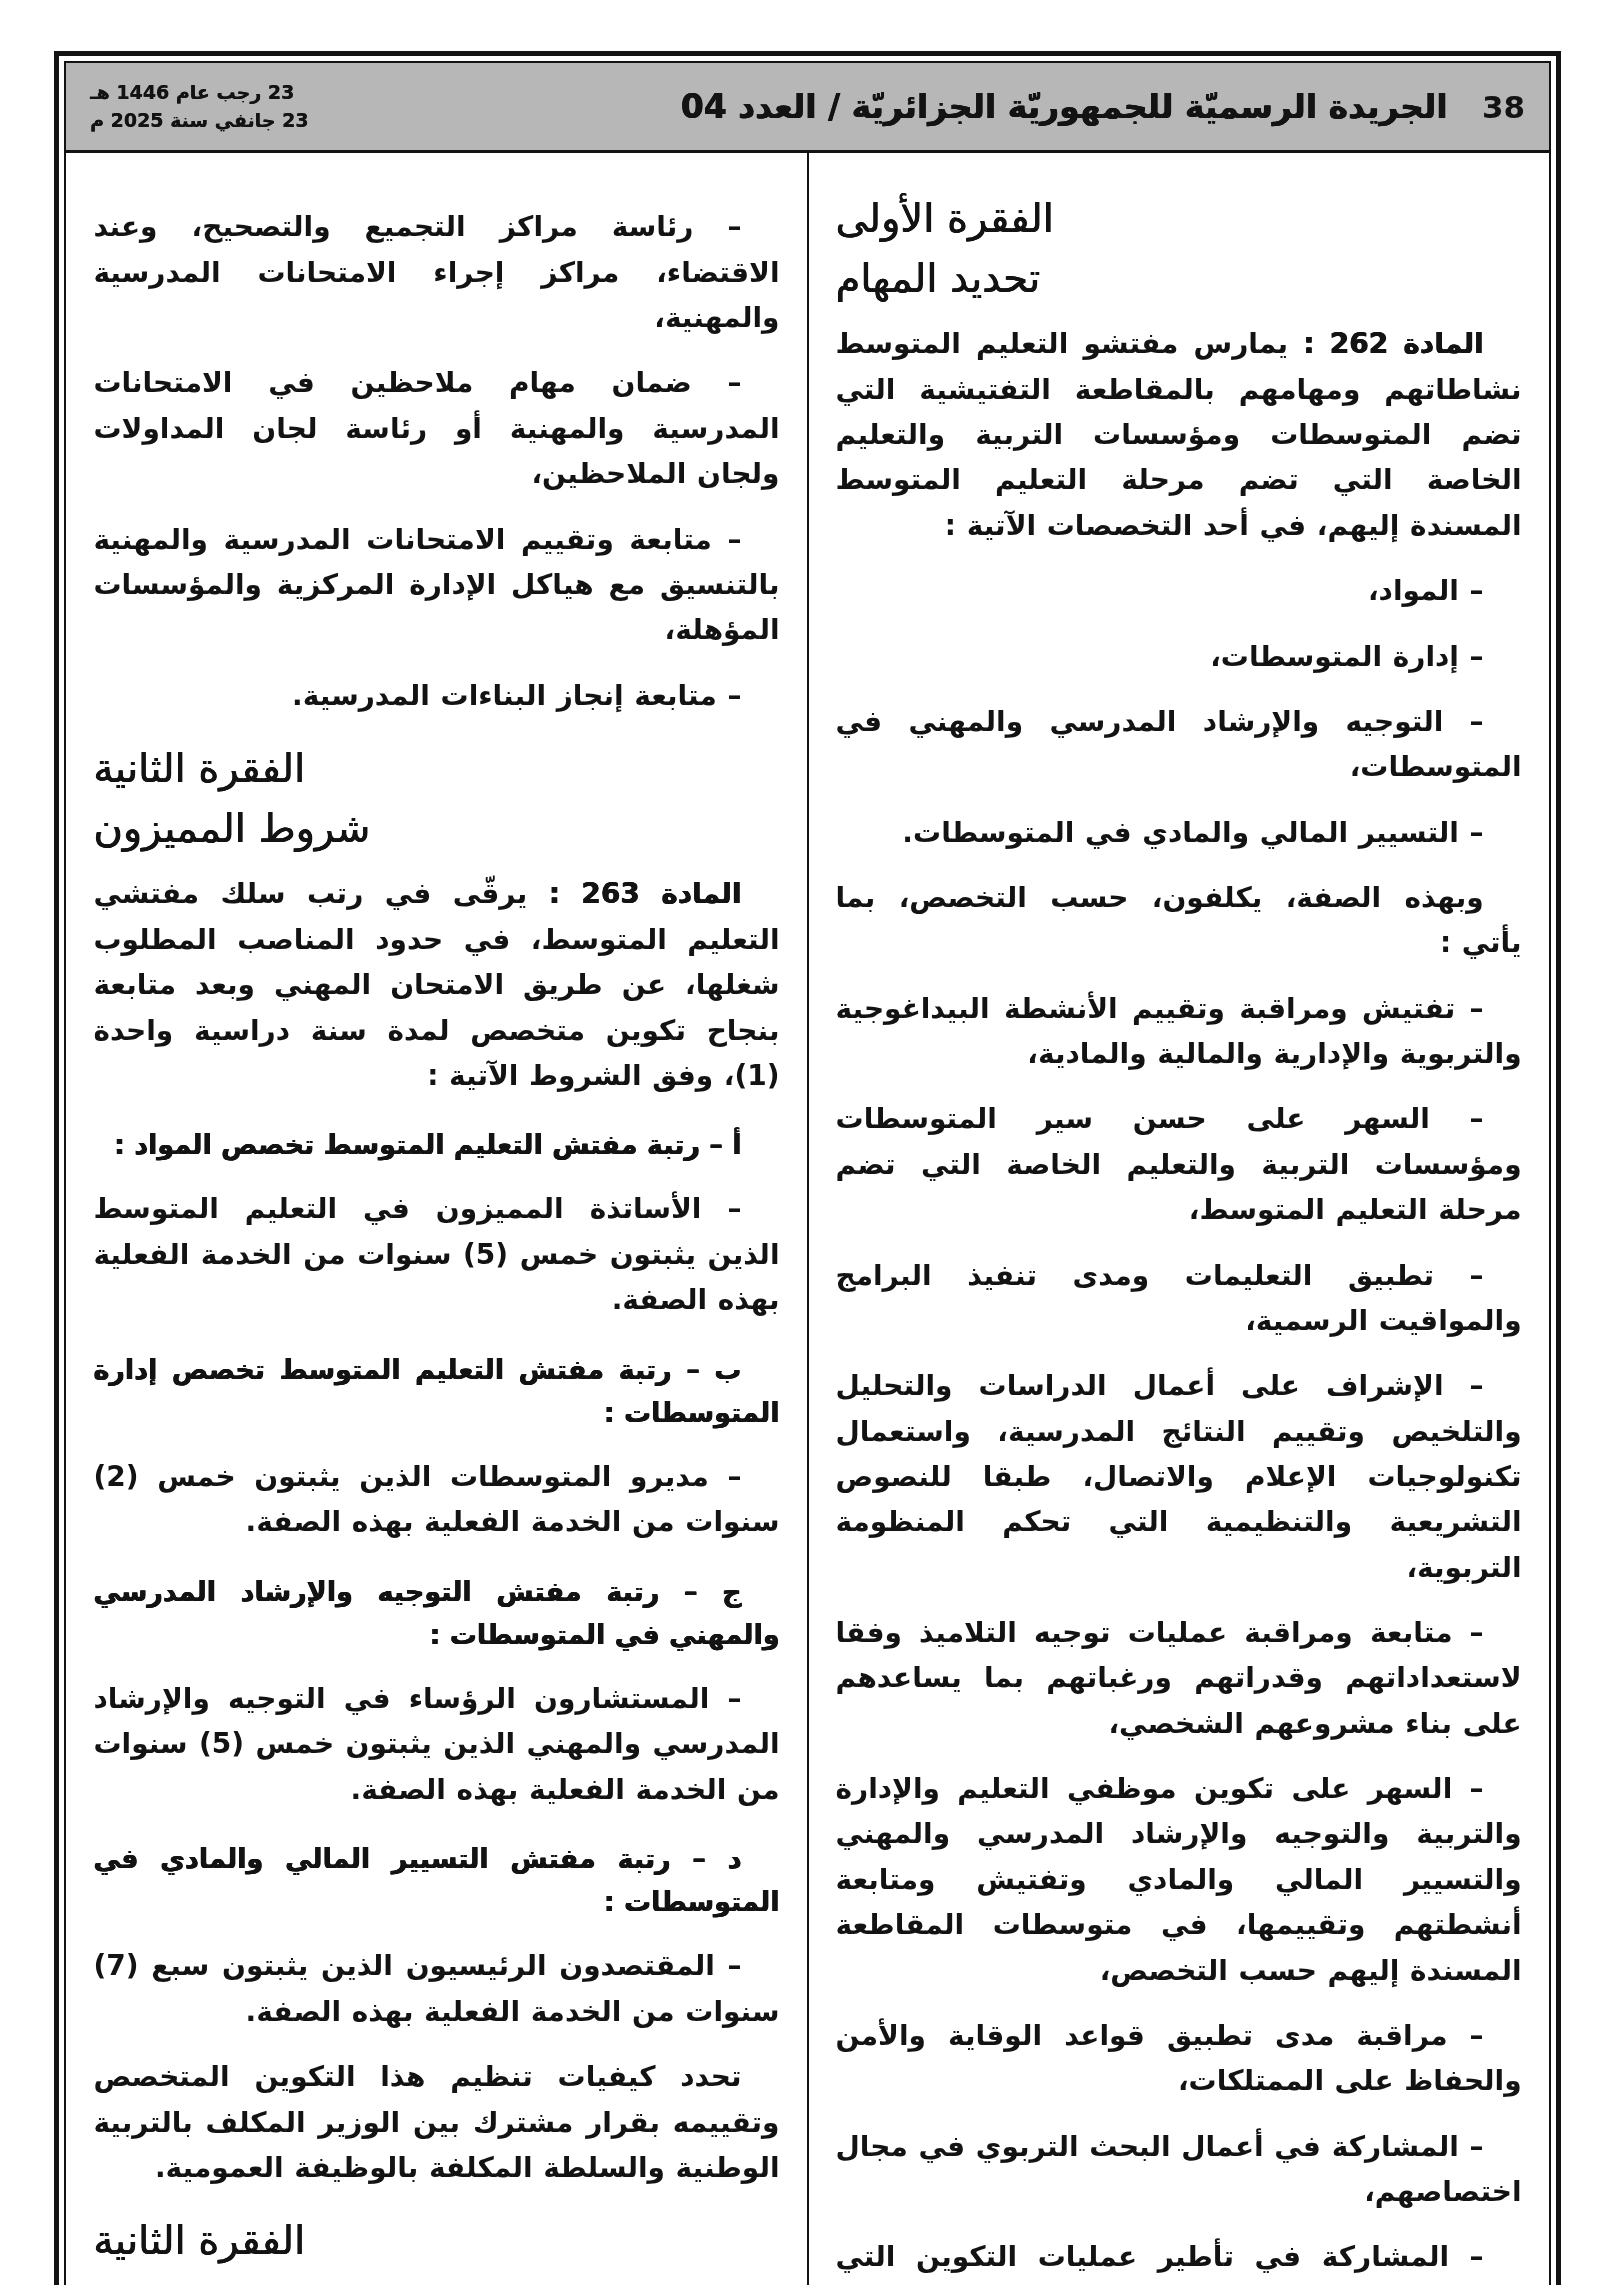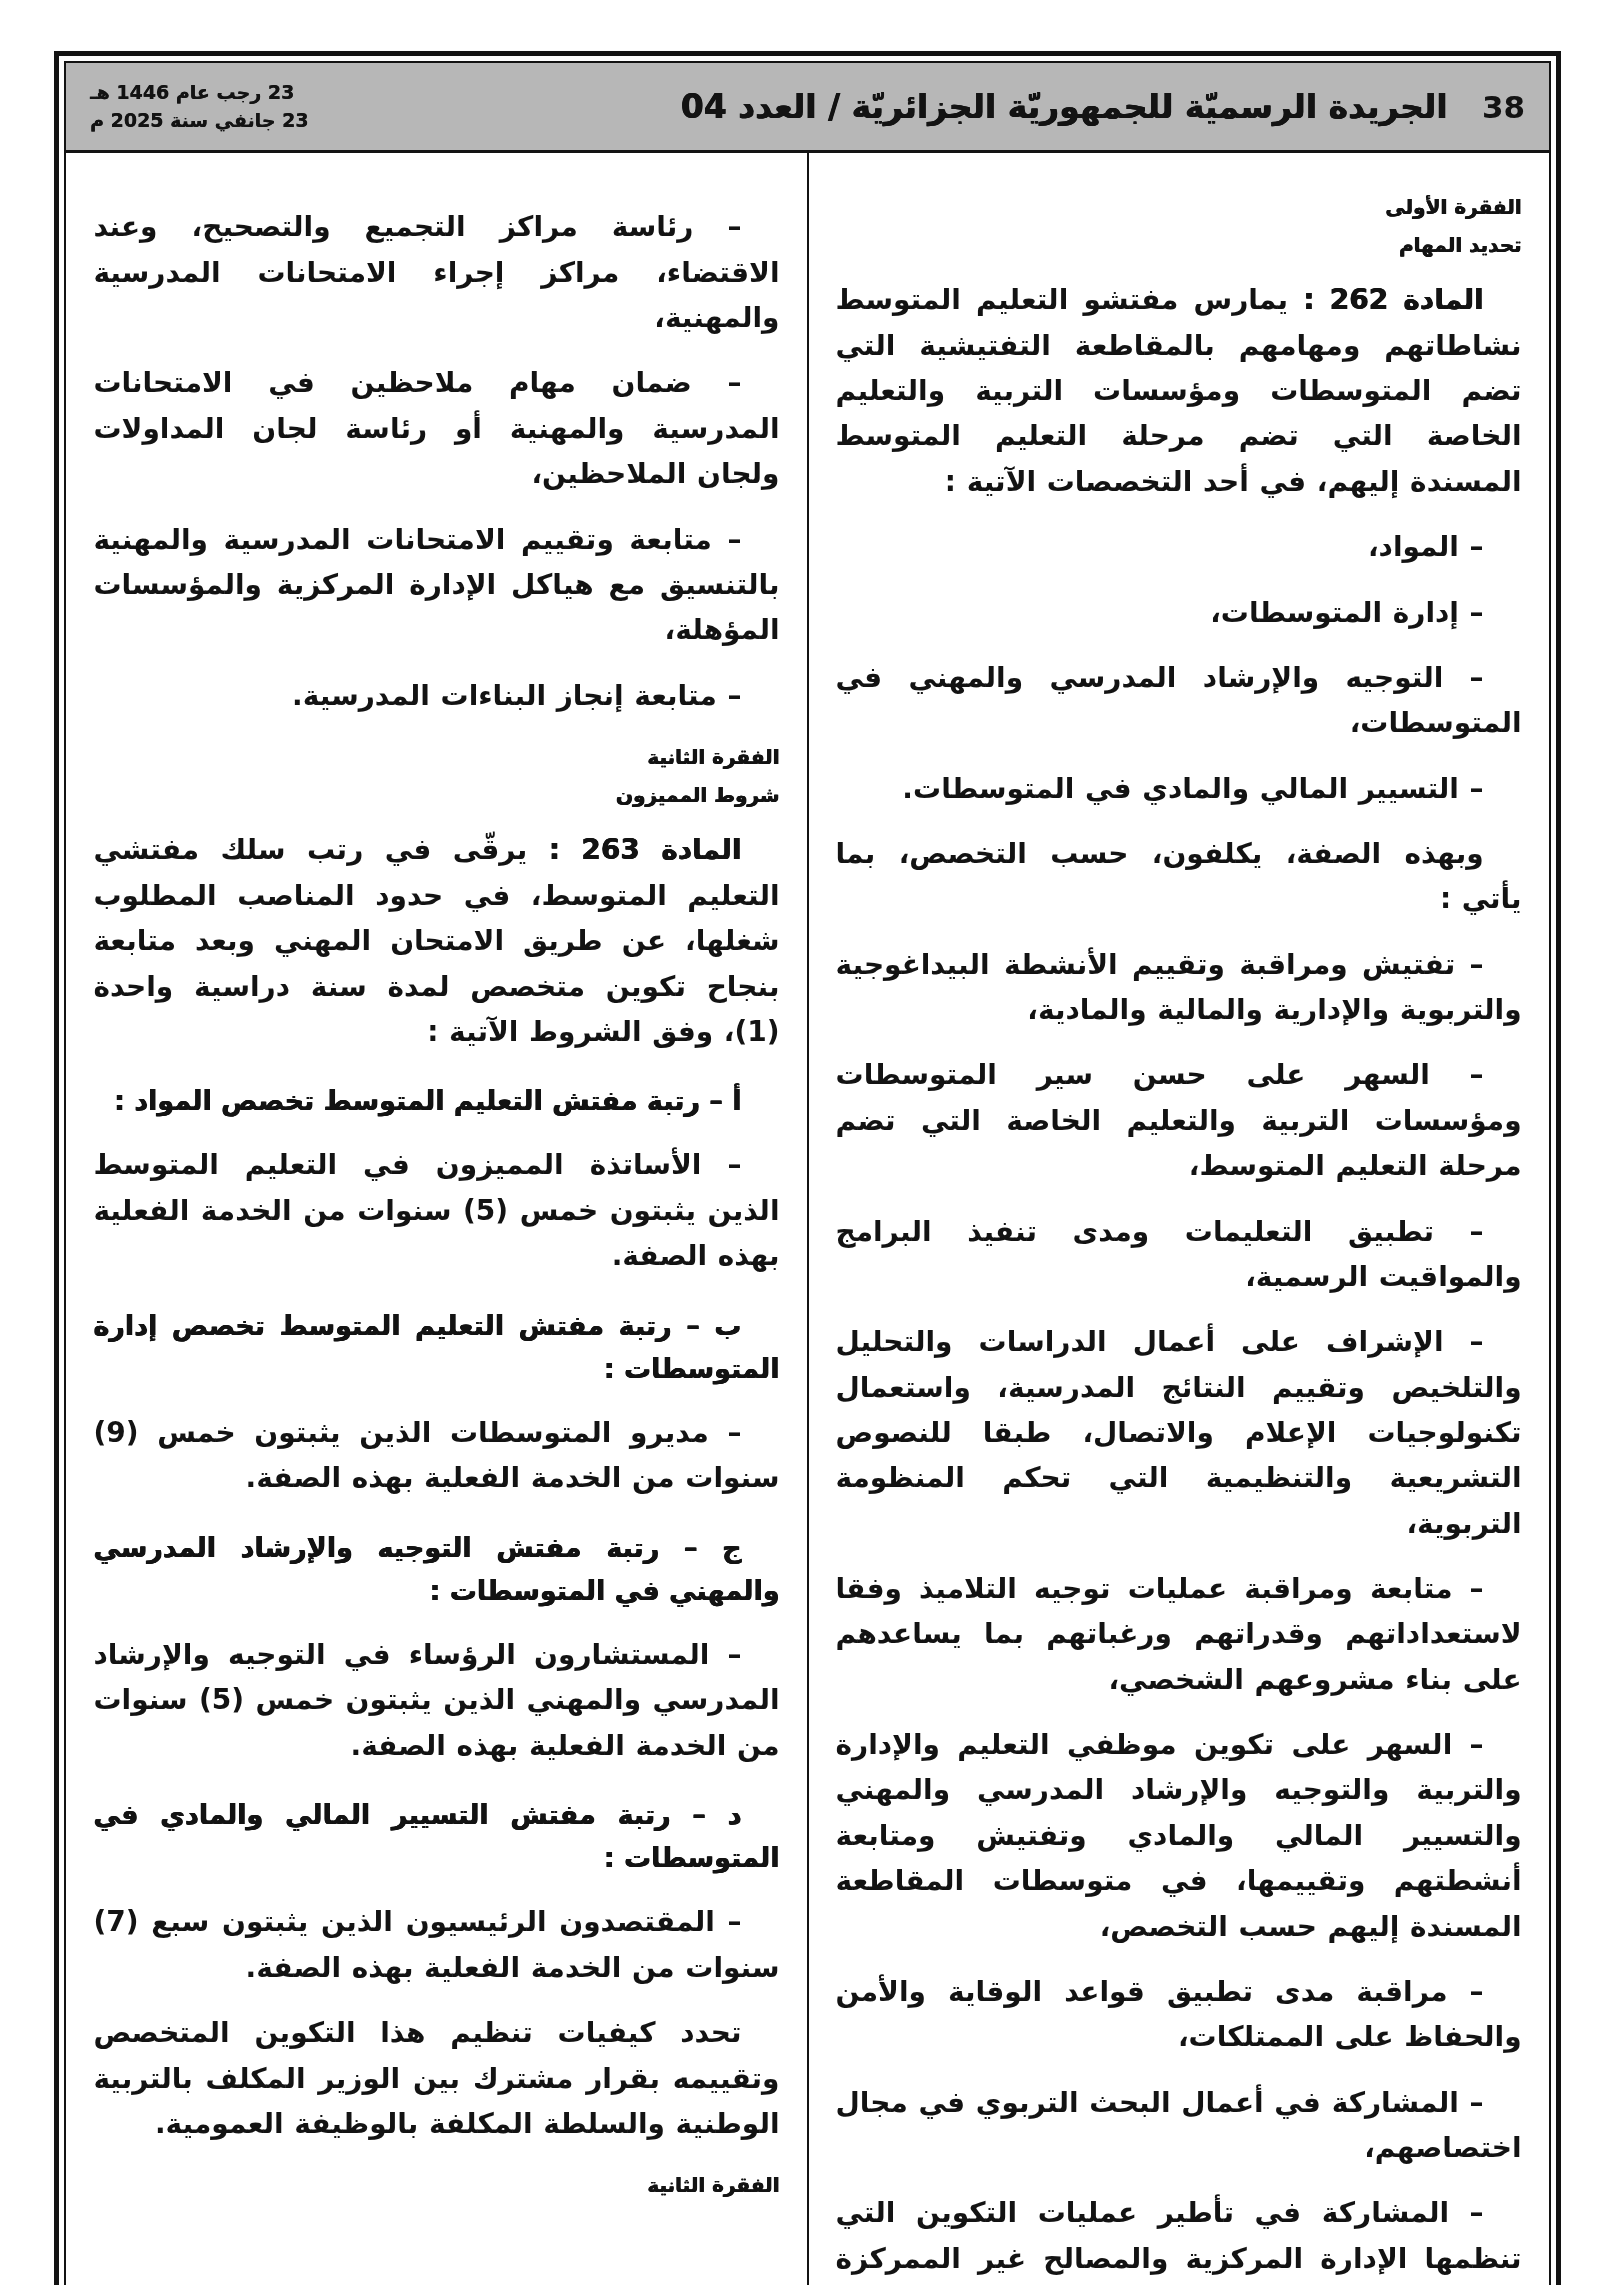--- a/index.html
+++ b/index.html
@@ -33,21 +33,21 @@
     text-shadow: 0.3px 0 currentColor;
     white-space: nowrap;
   }
 
   .columns { display: flex; align-items: stretch; min-height: 1977px; }
   .col { flex: 1; padding: 14.5px 27px 27px; }
   .col-right { border-left: 2.7px solid #131313; }
   .col-left { padding-top: 31px; }
 
   .heading {
-    font-size: 20px; font-weight: bold; text-align: right;
+    font-size: 40px; font-weight: normal; text-align: left;
     margin: 27px 0 7.2px;
     text-shadow: 0.5px 0 currentColor, -0.3px 0 currentColor;
   }
   .heading + .heading { margin-top: 14.5px; }
 
   .para {
     font-size: 28px; font-weight: bold; line-height: 1.62;
     text-align: justify; text-indent: 38px;
     margin: 20px 0; word-spacing: 0.9px;
   }
@@ -116,21 +116,21 @@
 
           <p class="para">
             <strong class="lead">المادة 263 :</strong>
             <span>يرقّى في رتب سلك مفتشي التعليم المتوسط، في حدود المناصب المطلوب شغلها، عن طريق الامتحان المهني وبعد متابعة بنجاح تكوين متخصص لمدة سنة دراسية واحدة (1)، وفق الشروط الآتية :</span>
           </p>
 
           <h3 class="sub-heading">أ – رتبة مفتش التعليم المتوسط تخصص المواد :</h3>
           <p class="para">– الأساتذة المميزون في التعليم المتوسط الذين يثبتون خمس (5) سنوات من الخدمة الفعلية بهذه الصفة.</p>
 
           <h3 class="sub-heading">ب – رتبة مفتش التعليم المتوسط تخصص إدارة المتوسطات :</h3>
-          <p class="para">– مديرو المتوسطات الذين يثبتون خمس (9) سنوات من الخدمة الفعلية بهذه الصفة.</p>
+          <p class="para">– مديرو المتوسطات الذين يثبتون خمس (2) سنوات من الخدمة الفعلية بهذه الصفة.</p>
 
           <h3 class="sub-heading">ج – رتبة مفتش التوجيه والإرشاد المدرسي والمهني في المتوسطات :</h3>
           <p class="para">– المستشارون الرؤساء في التوجيه والإرشاد المدرسي والمهني الذين يثبتون خمس (5) سنوات من الخدمة الفعلية بهذه الصفة.</p>
 
           <h3 class="sub-heading">د – رتبة مفتش التسيير المالي والمادي في المتوسطات :</h3>
           <p class="para">– المقتصدون الرئيسيون الذين يثبتون سبع (7) سنوات من الخدمة الفعلية بهذه الصفة.</p>
 
           <p class="para">تحدد كيفيات تنظيم هذا التكوين المتخصص وتقييمه بقرار مشترك بين الوزير المكلف بالتربية الوطنية والسلطة المكلفة بالوظيفة العمومية.</p>
 
           <h2 class="heading">الفقرة الثانية</h2>

